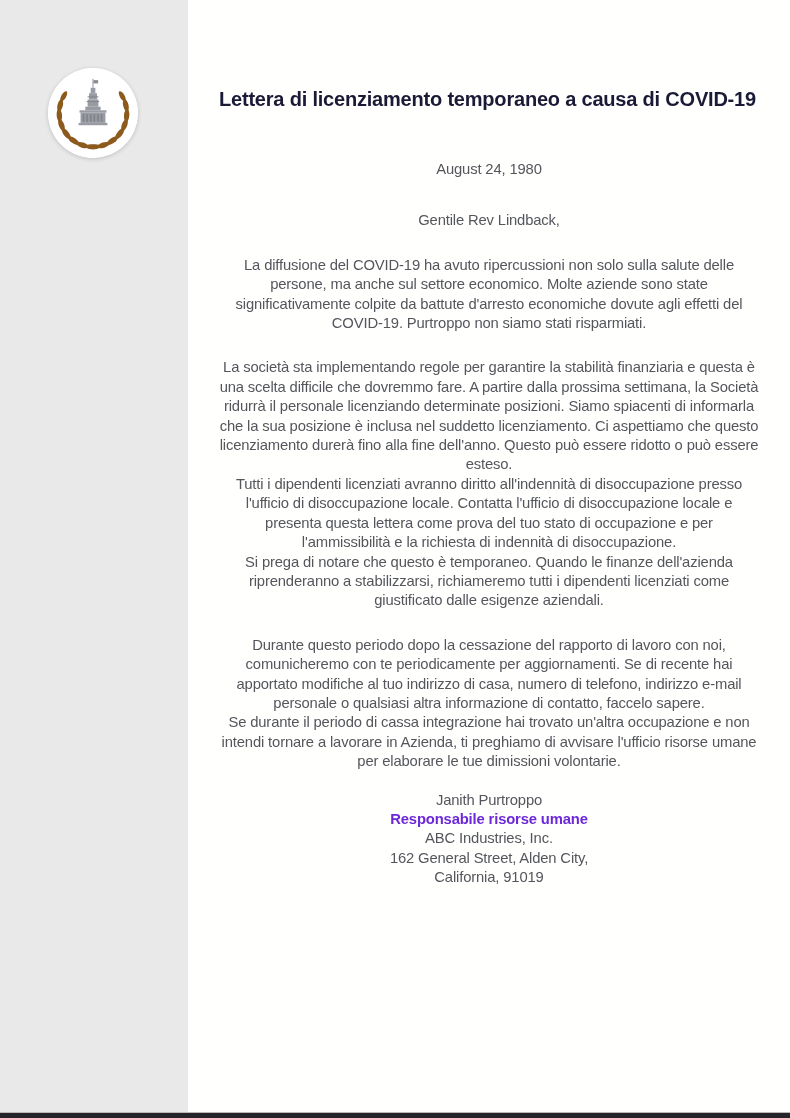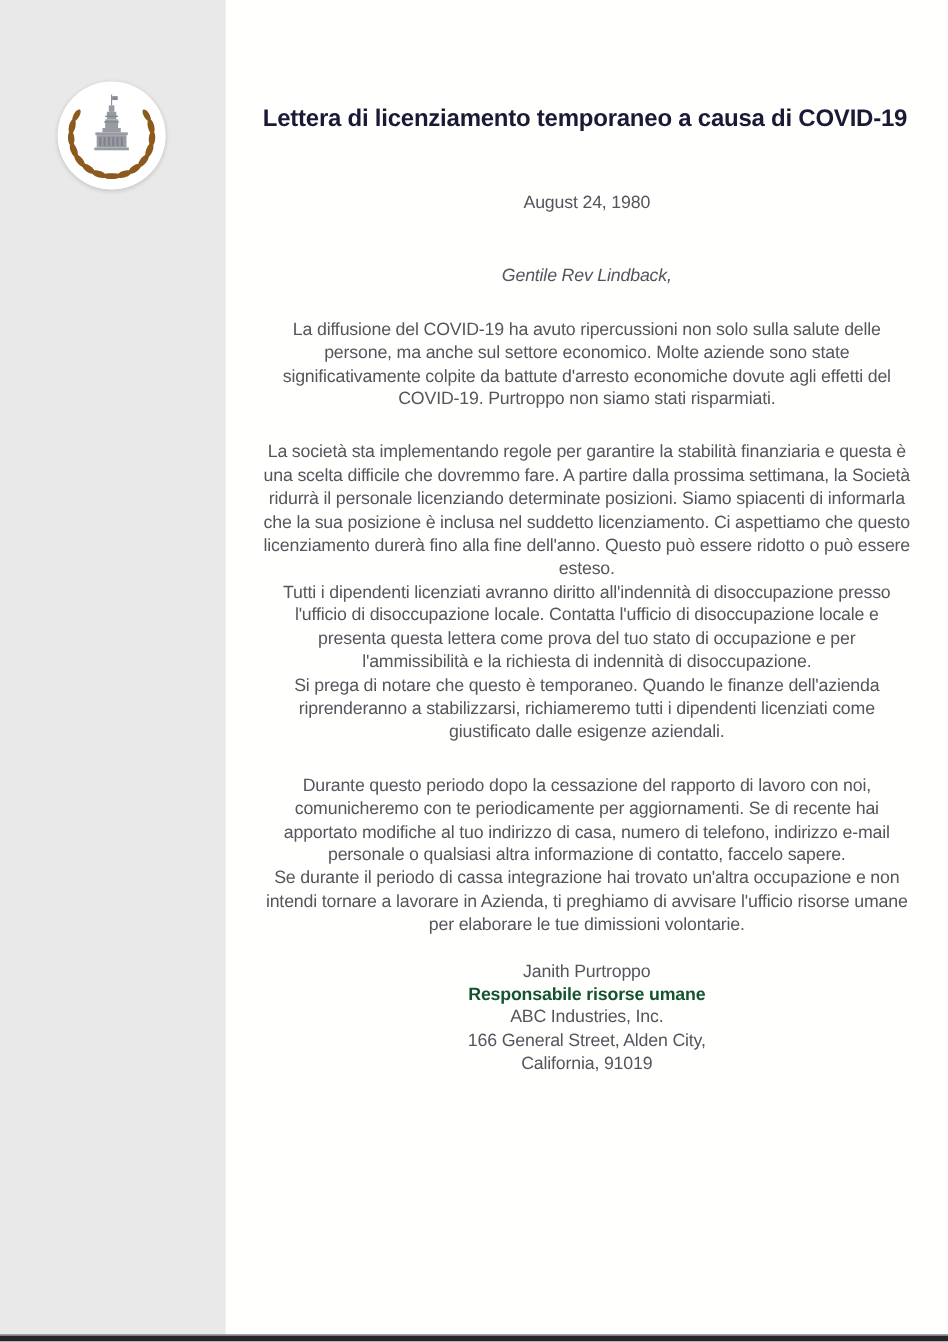--- a/index.html
+++ b/index.html
@@ -48,27 +48,27 @@
   .body-text {
     color: #54565c;
     font-size: 14.8px;
     line-height: 19.4px;
     letter-spacing: -0.15px;
     width: 540px;
     text-align: center;
   }
 
   .date-line    { margin-top: 46px; }
-  .greeting     { margin-top: 42px; font-style: italic; }
+  .greeting     { margin-top: 32px; }
   .para-group   { margin-top: 25px; }
   .para-group p { margin: 0; }
 
   .signature { margin-top: 19px; }
   .signature p { margin: 0; }
-  .signature .role { font-weight: 700; color: #14532d; }
+  .signature .role { font-weight: 700; color: #6d28d9; }
 
   
   .bottom-bar {
     position: absolute;
     left: 0; bottom: 0;
     width: 790px; height: 6px;
     background: #26262a;
     border-top: 1px solid #b9b9b9;
   }
 </style>
@@ -98,21 +98,21 @@
 
       <div class="para-group body-text">
         <p>Durante questo periodo dopo la cessazione del rapporto di lavoro con noi, comunicheremo con te periodicamente per aggiornamenti. Se di recente hai apportato modifiche al tuo indirizzo di casa, numero di telefono, indirizzo e-mail personale o qualsiasi altra informazione di contatto, faccelo sapere.</p>
         <p>Se durante il periodo di cassa integrazione hai trovato un'altra occupazione e non intendi tornare a lavorare in Azienda, ti preghiamo di avvisare l'ufficio risorse umane per elaborare le tue dimissioni volontarie.</p>
       </div>
 
       <div class="signature body-text">
         <p>Janith Purtroppo</p>
         <p class="role">Responsabile risorse umane</p>
         <p>ABC Industries, Inc.</p>
-        <p>166 General Street, Alden City,</p>
+        <p>162 General Street, Alden City,</p>
         <p>California, 91019</p>
       </div>
 
     </div>
   </div>
 
   <div class="logo">
     <svg viewBox="0 0 100 100" xmlns="http://www.w3.org/2000/svg">
       <circle cx="50" cy="50" r="50" fill="#ffffff"></circle>
 

